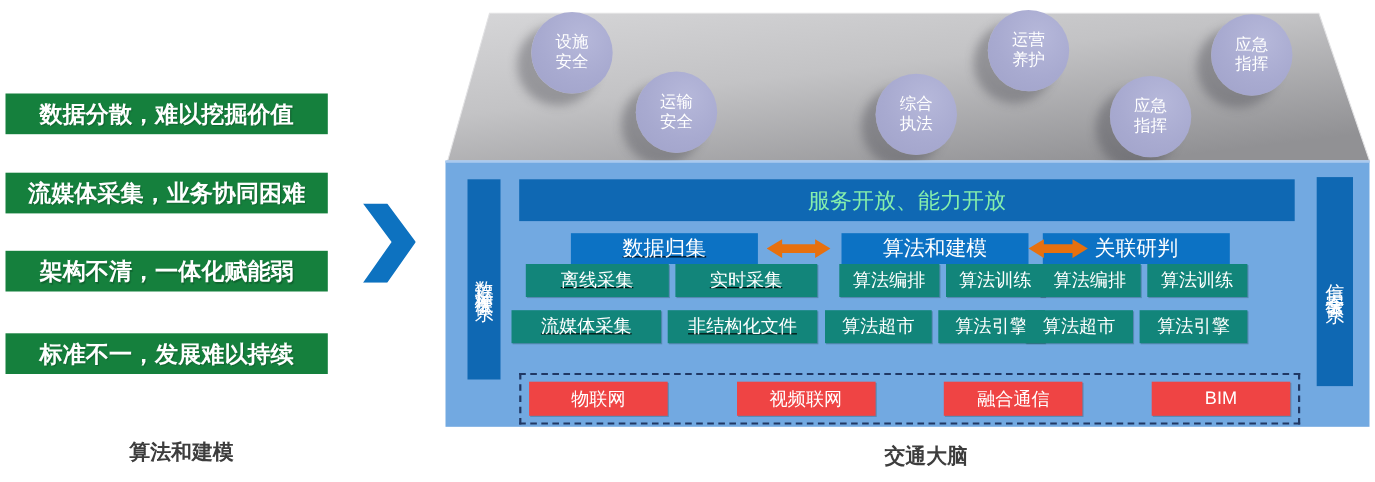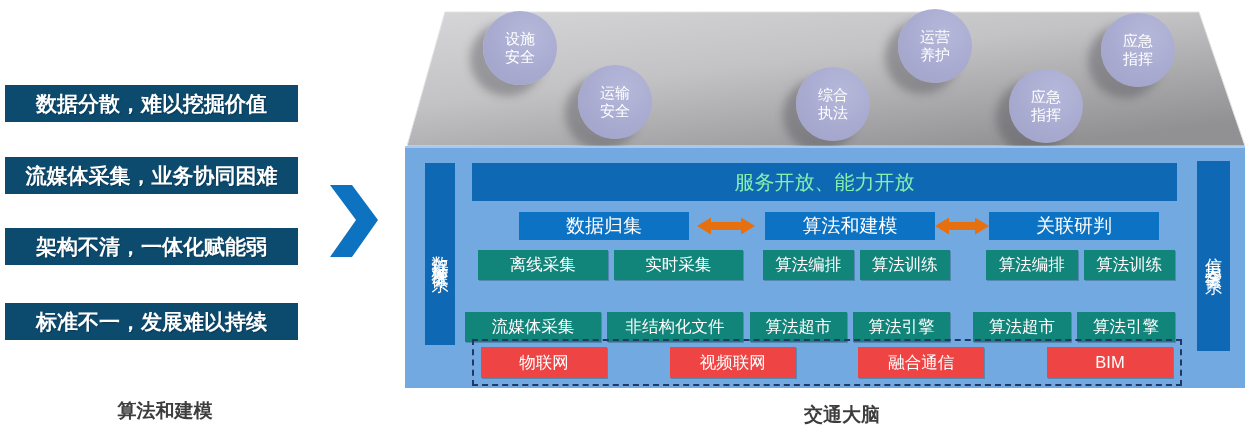--- a/index.html
+++ b/index.html
@@ -5,21 +5,21 @@
   * { margin:0; padding:0; box-sizing:border-box; }
   html,body { background:#ffffff; }
   body { font-family:"Liberation Sans","DejaVu Sans",sans-serif; }
   .canvas {
     position:relative; width:1250px; height:438px; background:#ffffff; overflow:hidden;
   }
 
   
   .problem-bar {
     position:absolute; left:5px; width:293px; height:37px;
-    background:#0c4a6e; color:#ffffff; font-size:21px; font-weight:bold;
+    background:#15803d; color:#ffffff; font-size:21px; font-weight:bold;
     display:flex; align-items:center; justify-content:center;
     text-shadow:1px 1px 1px rgba(0,0,0,.22); white-space:nowrap;
   }
   .caption {
     position:absolute; transform:translateX(-50%);
     color:#3d3d3d; font-size:19px; font-weight:bold; white-space:nowrap;
   }
 
   
   .chevron { position:absolute; left:330px; top:185px; width:48px; height:72px; }
@@ -49,30 +49,30 @@
   .rail-left  { left:425px; top:163px; width:30px; height:182px; }
   .rail-right { left:1197px; top:161px; width:33px; height:190px; }
 
   .service-bar {
     position:absolute; left:472px; top:163px; width:705px; height:38px;
     background:#0f68b3; color:#86efac; font-size:20px;
     display:flex; align-items:center; justify-content:center; white-space:nowrap;
   }
 
   .col { position:absolute; top:212px; }
-  .col-1 { left:465px; width:278px; }
+  .col-1 { left:465px; width:278px;text-decoration:underline; }
   .col-2 { left:750px; width:200px; }
-  .col-3 { left:973px; width:202px; }
+  .col-3 { left:932px; width:202px; }
   .col-header {
     width:170px; height:28px; margin:0 auto; background:#0c72c4; color:#ffffff;
     font-size:19px; display:flex; align-items:center; justify-content:center; white-space:nowrap;
   }
   .box-row { display:flex; gap:6px; }
-  .row-1 { margin-top:10px;padding-left:13px; }
-  .row-2 { margin-top:32px; }
+  .row-1 { margin-top:0;padding-left:13px; }
+  .row-2 { margin-top:12px; }
   .teal-box {
     flex:1; height:30px; background:#12857a; color:#ffffff; font-size:16.5px;
     display:flex; align-items:center; justify-content:center; white-space:nowrap;
     box-shadow:1px 1px 0 rgba(0,40,40,.25);
   }
   .h-arrow { position:absolute; top:215px; height:22px; }
 
   .base-strip {
     position:absolute; left:472px; top:339px; width:710px; height:47px;
     border:2px dashed #203864; display:flex; align-items:center;

